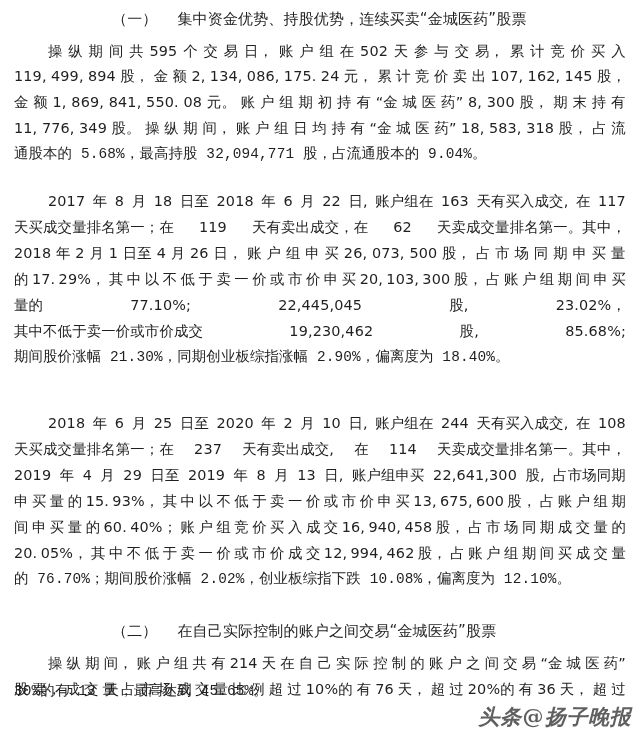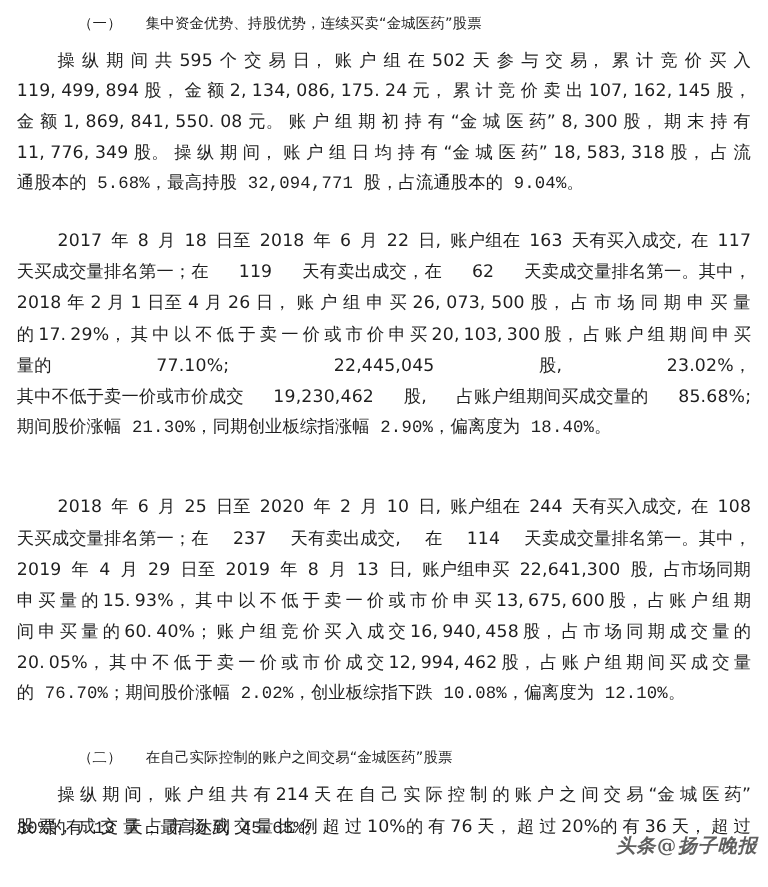--- a/index.html
+++ b/index.html
@@ -68,34 +68,34 @@
     padding-right: 14px;
   }
 
   
   .heading {
     position: absolute;
     left: 0;
     width: 640px;
     height: 22px;
     line-height: 22px;
-    font-size: 12px;
-    padding-left: 65px;
+    font-size: 15px;
+    padding-left: 112px;
     box-sizing: border-box;
     white-space: nowrap;
     color: #1f1f1f;
     letter-spacing: 0.15px;
   }
   .heading .marker { margin-right: 20px; }
 
   .watermark {
     position: absolute;
     right: 9px;
-    bottom: 26px;
-    font-size: 16px;
+    bottom: 12px;
+    font-size: 21px;
     line-height: 1;
     color: #4a4a4a;
     font-weight: 700;
     font-style: italic;
     letter-spacing: 0.5px;
     white-space: nowrap;
     opacity: 0.88;
     font-family: "DejaVu Serif", serif;
   }
   .watermark .at {
@@ -310,21 +310,20 @@
         <span>量的</span>
         <span>77.10%;</span>
         <span>22,445,045</span>
         <span>股,</span>
         <span>23.02%，</span>
       </div>
       <div class="line just" style="top: 320px;">
         <span>其中不低于卖一价或市价成交</span>
         <span>19,230,462</span>
         <span>股,</span>
-        <span>占账户组期间买成交量的</span>
         <span>85.68%;</span>
       </div>
       <div class="line flush" style="top: 346px;"><span>期间股价涨幅 21.30%，同期创业板综指涨幅 2.90%，偏离度为 18.40%。</span></div>
       <div class="line just indent" style="top: 412px;">
         <span>2018</span>
         <span>年</span>
         <span>6</span>
         <span>月</span>
         <span>25</span>
         <span>日至</span>

